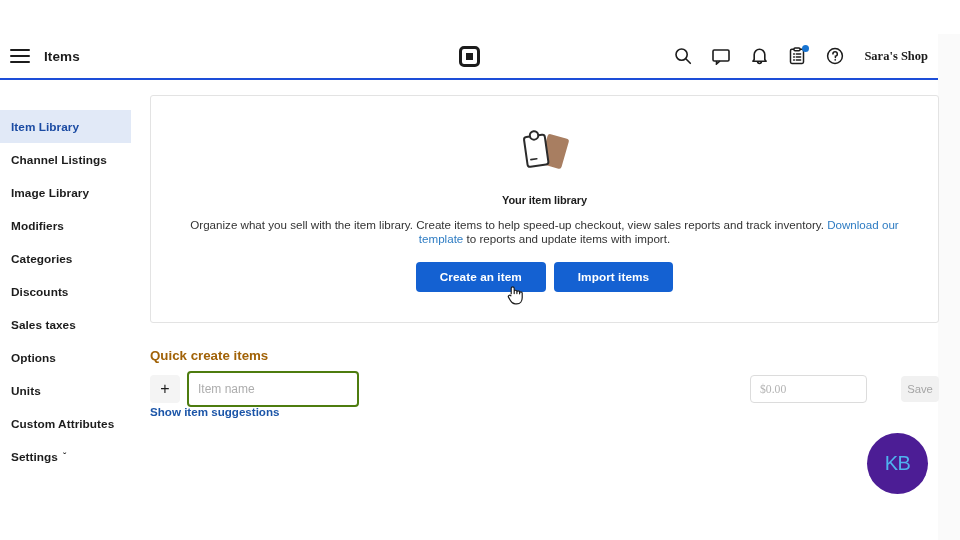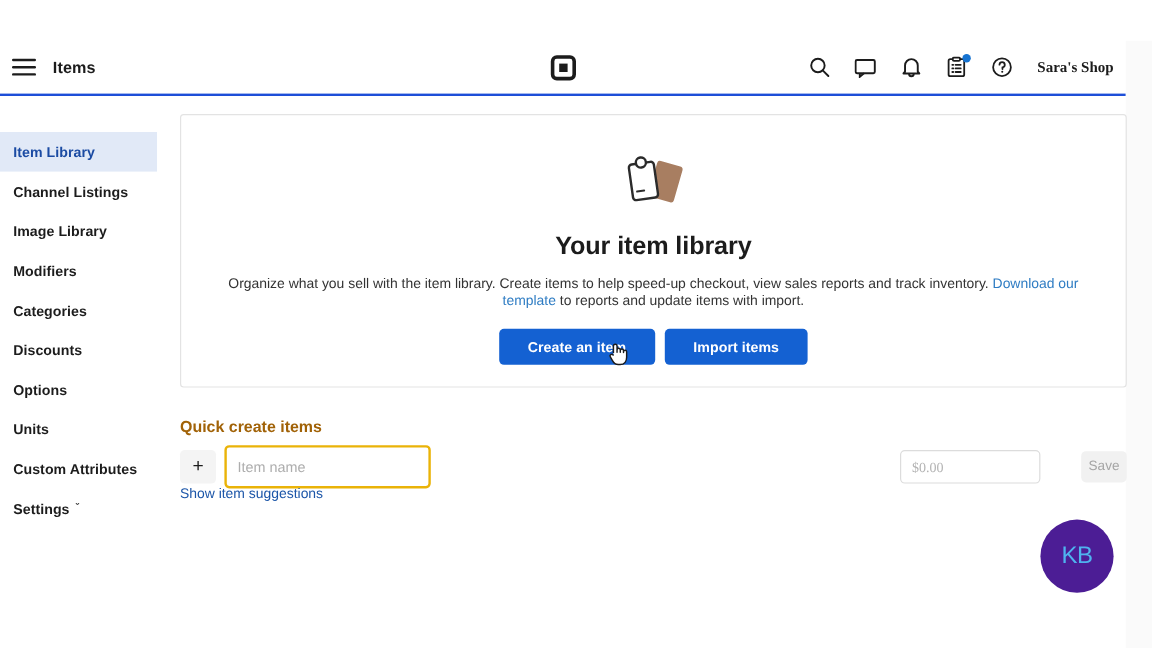--- a/index.html
+++ b/index.html
@@ -97,21 +97,21 @@
   .empty-card {
     position: absolute; top: 15px; left: 19px;
     width: 789px; height: 228px;
     border: 1px solid #e3e3e3; border-radius: 3px;
     background: #ffffff;
     display: flex; flex-direction: column; align-items: center;
   }
   .tag-icon { margin-top: 33px; width: 56px; height: 48px; position: relative; }
   .card-title {
     margin-top: 17px;
-    font-size: 21px; font-weight: bold; color: #1c1c1c;
+    font-size: 11px; font-weight: bold; color: #1c1c1c;
     letter-spacing: -.1px;
   }
   .card-desc {
     margin-top: 12px; width: 740px; text-align: center;
     font-size: 11.6px; color: #333333; line-height: 1.25;
   }
   .card-desc a { color: #2e7cc3; text-decoration: none; cursor: pointer; }
   .card-btns { margin-top: 15px; display: flex; gap: 8px; }
   .btn-primary {
     background: #1461d2; color: #ffffff;
@@ -130,21 +130,21 @@
     display: flex; align-items: center;
   }
   .plus-btn {
     width: 30px; height: 28px;
     background: #f4f4f4; border-radius: 4px;
     display: flex; align-items: center; justify-content: center;
     font-size: 16px; color: #1c1c1c; cursor: pointer; font-weight: 300;
   }
   .item-name-input {
     margin-left: 7px; width: 172px; height: 30px;
-    border: 2px solid #eab308; border-radius: 4px;
+    border: 2px solid #4d7c0f; border-radius: 4px;
     padding: 16px 9px; font-size: 12px; color: #1c1c1c;
     font-family: "Liberation Sans", sans-serif;
     outline: none; background: #ffffff;
   }
   .item-name-input::placeholder { color: #adadad; }
   .price-input {
     position: absolute; right: 72px; width: 117px; height: 28px;
     border: 1px solid #dcdcdc; border-radius: 4px;
     padding: 0 9px; font-size: 11.7px; color: #1c1c1c;
     font-family: Liberation Serif, serif;
@@ -153,21 +153,21 @@
   .price-input::placeholder { color: #b4b4b4; }
   .save-btn {
     position: absolute; right: 0; width: 38px; height: 26px;
     background: #f1f1f1; color: #a5a5a5;
     font-size: 11.3px; font-weight: normal;
     border: none; border-radius: 4px; cursor: default;
     font-family: "Liberation Sans", sans-serif;
   }
   .suggest-link {
     position: absolute; top: 325px; left: 19px;
-    font-size: 11.6px; font-weight: normal; color: #1b55a8;
+    font-size: 11.6px; font-weight: bold; color: #1b55a8;
     text-decoration: none; cursor: pointer;
   }
   
   .kb-avatar {
     position: absolute; top: 433px; left: 867px;
     width: 61px; height: 61px; border-radius: 50%;
     background: #4c1d95;
     display: flex; align-items: center; justify-content: center;
     color: #4fb3ef; font-size: 20px; font-weight: normal;
     cursor: pointer; letter-spacing: -.5px;
@@ -262,20 +262,23 @@
       <span>Image Library</span>
     </div>
     <div class="nav-item">
       <span>Modifiers</span>
     </div>
     <div class="nav-item">
       <span>Categories</span>
     </div>
     <div class="nav-item">
       <span>Discounts</span>
+    </div>
+    <div class="nav-item">
+      <span>Sales taxes</span>
     </div>
     <div class="nav-item">
       <span>Options</span>
     </div>
     <div class="nav-item">
       <span>Units</span>
     </div>
     <div class="nav-item">
       <span>Custom Attributes</span>
     </div>

